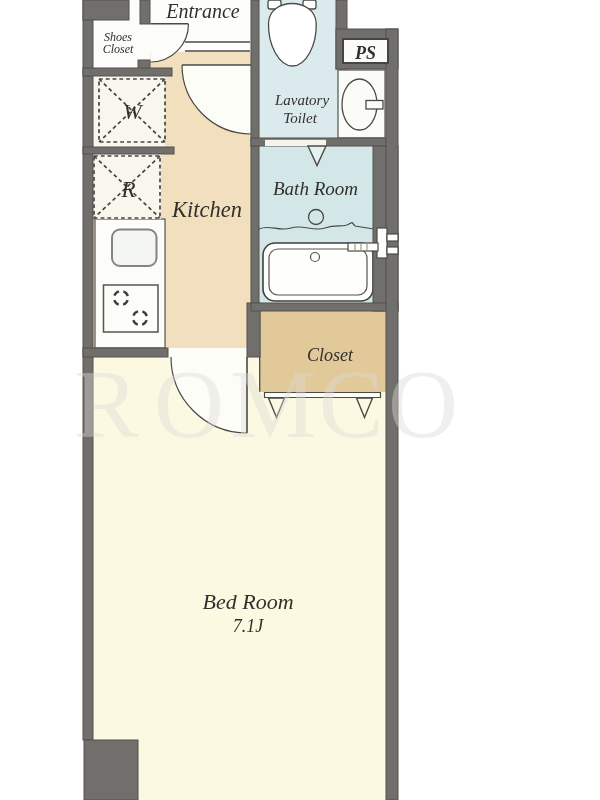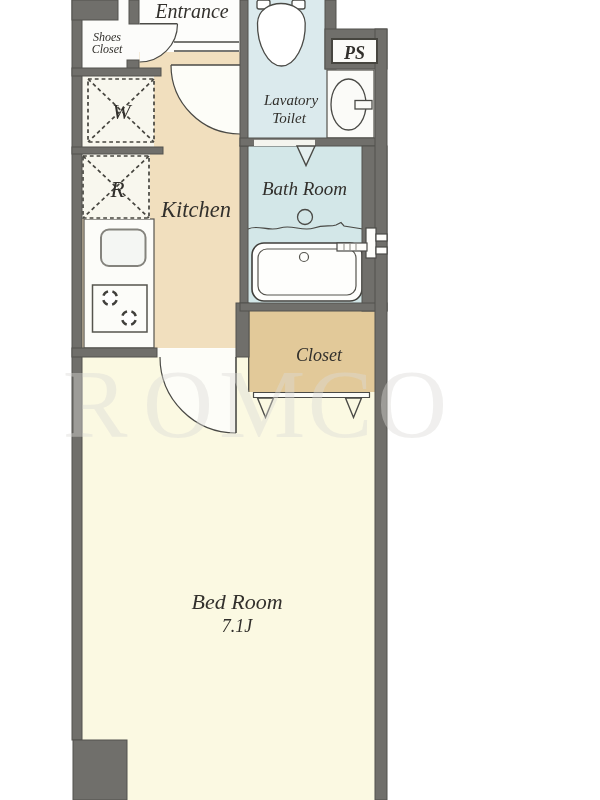--- a/index.html
+++ b/index.html
@@ -1,16 +1,16 @@
 <!DOCTYPE html>
 <html><head>
 <meta charset="utf-8">
 <style>
   html,body{margin:0;padding:0;background:#ffffff;}
-  .wrap{width:544px;height:800px;position:relative;overflow:hidden;background:#ffffff;}
+  .wrap{width:544px;height:800px;position:relative;overflow:hidden;background:#ffffff;margin-left:11px;}
   text{font-family:"Liberation Serif", serif;}
 </style>
 </head>
 <body>
 <div class="wrap">
 <svg width="600" height="800" viewBox="0 0 600 800">
 
   <rect x="0" y="0" width="600" height="800" fill="#ffffff"></rect>
 
   <path d="M82,357 L376,357 L376,800 L127,800 L127,740 L82,740 Z" fill="#fbf9e2"></path>

